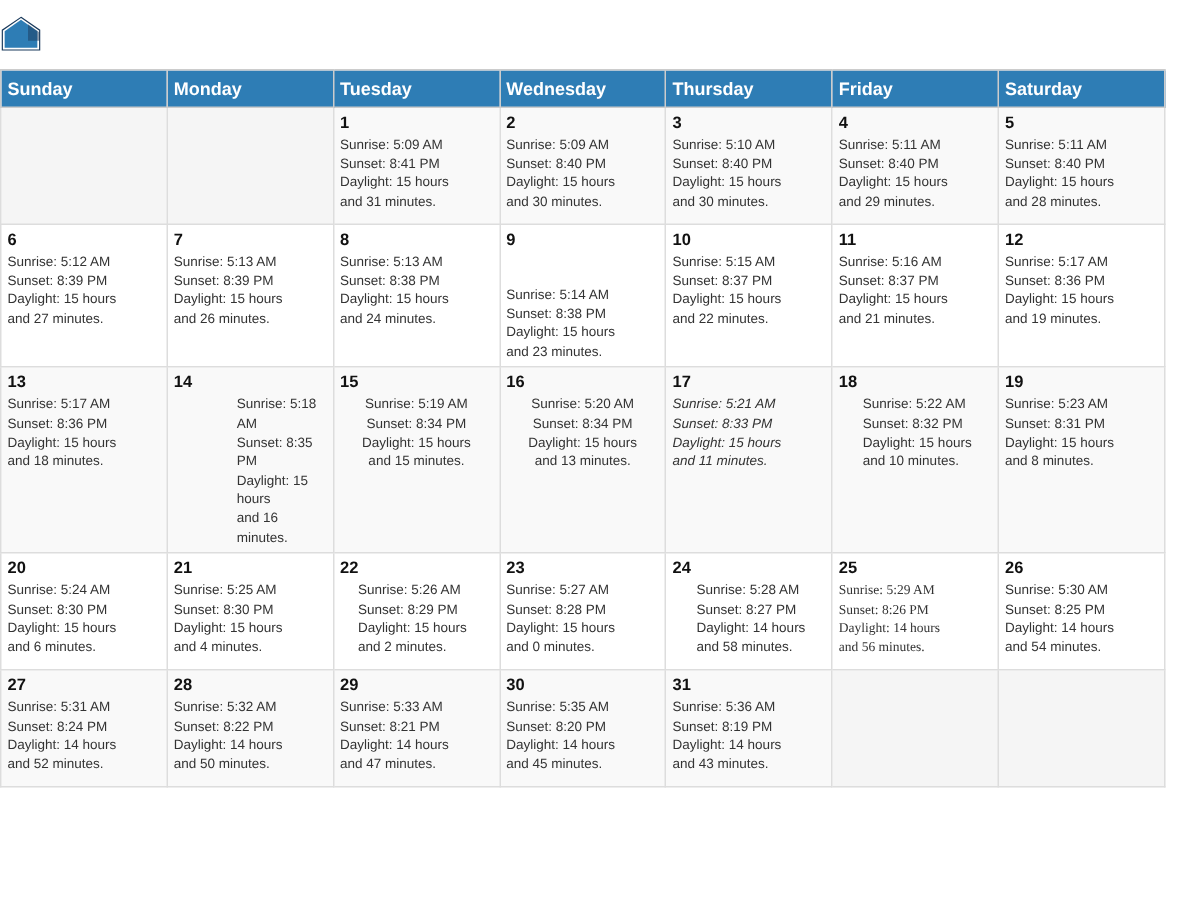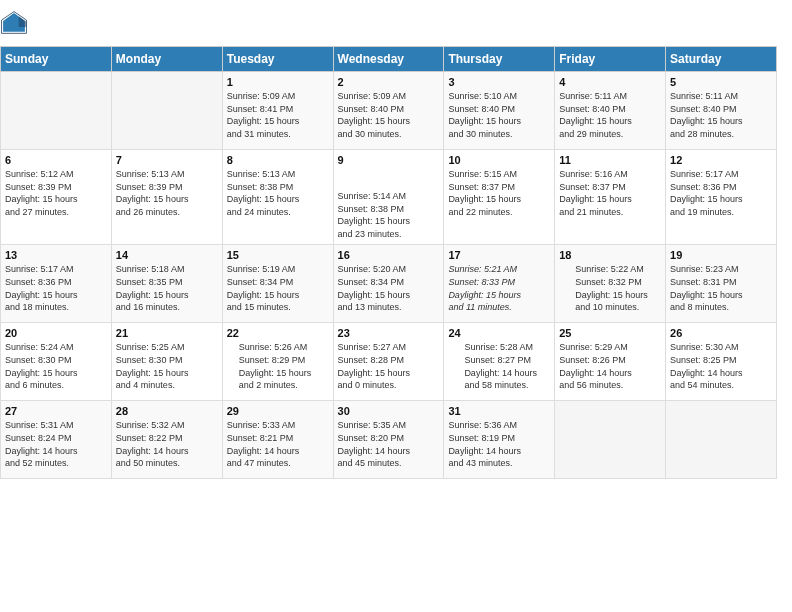--- a/index.html
+++ b/index.html
@@ -237,35 +237,35 @@
         <tr>
           <td>
             <span class="day-number">13</span>
             <div class="day-info" style="white-space: pre-line;">Sunrise: 5:17 AM
 Sunset: 8:36 PM
 Daylight: 15 hours
 and 18 minutes.</div>
           </td>
           <td>
             <span class="day-number">14</span>
-            <div class="day-info" style="white-space: pre-line;">Sunrise: 5:18 AM
+            <div class="day-info" style="white-space: pre-line; margin-left: 42px;">Sunrise: 5:18 AM
 Sunset: 8:35 PM
 Daylight: 15 hours
 and 16 minutes.</div>
           </td>
           <td>
             <span class="day-number">15</span>
-            <div class="day-info" style="white-space: pre-line;">Sunrise: 5:19 AM
+            <div class="day-info" style="white-space: pre-line; text-align: center;">Sunrise: 5:19 AM
 Sunset: 8:34 PM
 Daylight: 15 hours
 and 15 minutes.</div>
           </td>
           <td>
             <span class="day-number">16</span>
-            <div class="day-info" style="white-space: pre-line;">Sunrise: 5:20 AM
+            <div class="day-info" style="white-space: pre-line; text-align: center;">Sunrise: 5:20 AM
 Sunset: 8:34 PM
 Daylight: 15 hours
 and 13 minutes.</div>
           </td>
           <td>
             <span class="day-number">17</span>
             <div class="day-info" style="white-space: pre-line; font-style: italic;">Sunrise: 5:21 AM
 Sunset: 8:33 PM
 Daylight: 15 hours
 and 11 minutes.</div>
@@ -316,21 +316,21 @@
           </td>
           <td>
             <span class="day-number">24</span>
             <div class="day-info" style="white-space: pre-line; margin-left: 16px;">Sunrise: 5:28 AM
 Sunset: 8:27 PM
 Daylight: 14 hours
 and 58 minutes.</div>
           </td>
           <td>
             <span class="day-number">25</span>
-            <div class="day-info" style="white-space: pre-line;">Sunrise: 5:29 AM
+            <div class="day-info" style="white-space: pre-line; font-family: Liberation Serif, serif;">Sunrise: 5:29 AM
 Sunset: 8:26 PM
 Daylight: 14 hours
 and 56 minutes.</div>
           </td>
           <td>
             <span class="day-number">26</span>
             <div class="day-info" style="white-space: pre-line;">Sunrise: 5:30 AM
 Sunset: 8:25 PM
 Daylight: 14 hours
 and 54 minutes.</div>

